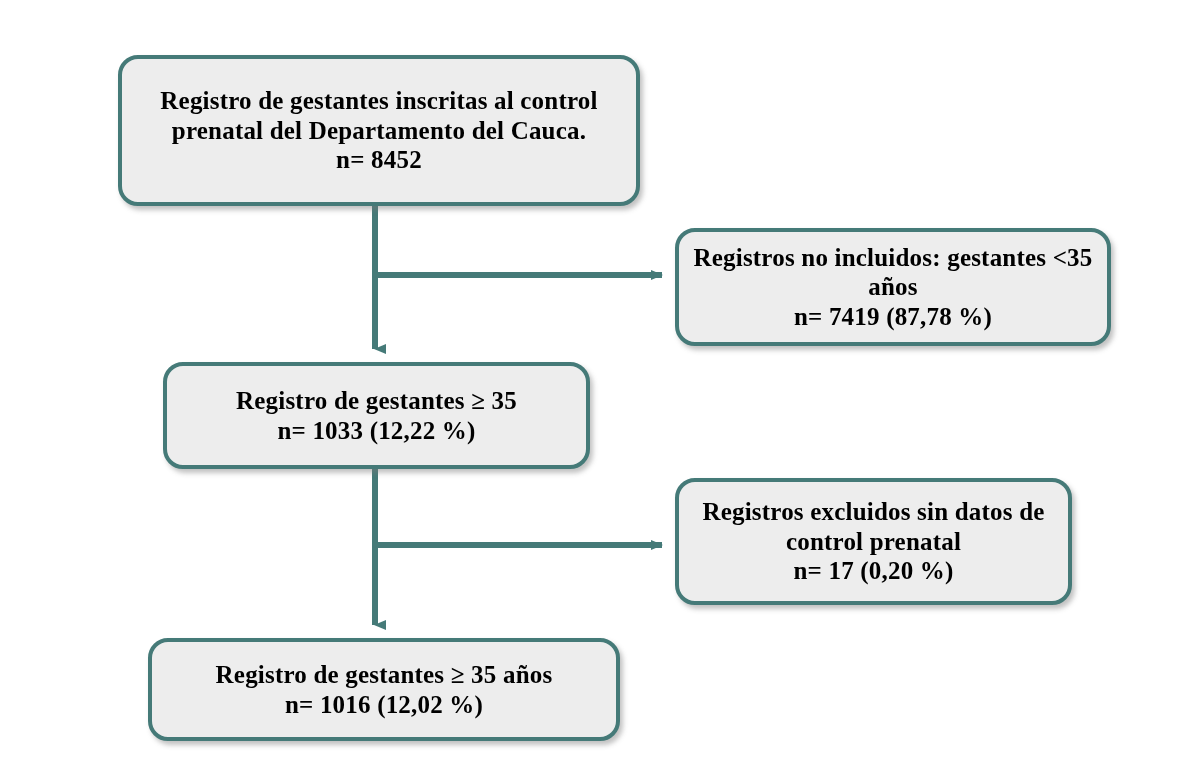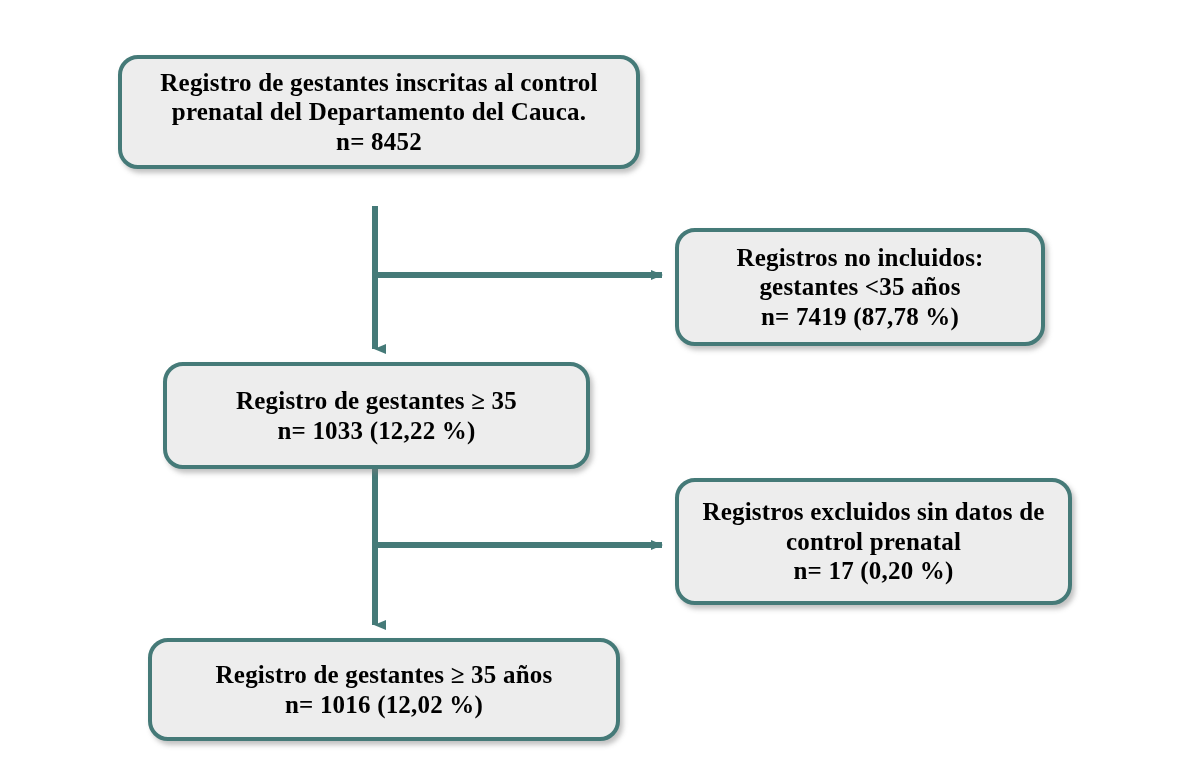--- a/index.html
+++ b/index.html
@@ -42,22 +42,22 @@
     line-height: 1.18;
     letter-spacing: 0.2px;
     padding: 4px 10px;
     z-index: 2;
   }
   .node .lines {
     width: 100%;
     white-space: pre-line;
   }
   
-  #node-registry-total { left: 118px;  top: 55px;  width: 522px; height: 114px; }
-  #node-excluded-under35 { left: 675px; top: 228px; width: 370px; height: 118px; }
+  #node-registry-total { left: 118px;  top: 55px;  width: 522px; height: 151px; }
+  #node-excluded-under35 { left: 675px; top: 228px; width: 436px; height: 118px; }
   #node-registry-ge35 { left: 163px; top: 362px; width: 427px; height: 107px; }
   #node-excluded-nodata { left: 675px; top: 478px; width: 397px; height: 127px; }
   #node-registry-final { left: 148px; top: 638px; width: 472px; height: 103px; }
 </style>
 </head>
 <body>
 
 <div id="canvas">
 
   <svg id="flow-svg" viewBox="0 0 1178 778" xmlns="http://www.w3.org/2000/svg">

